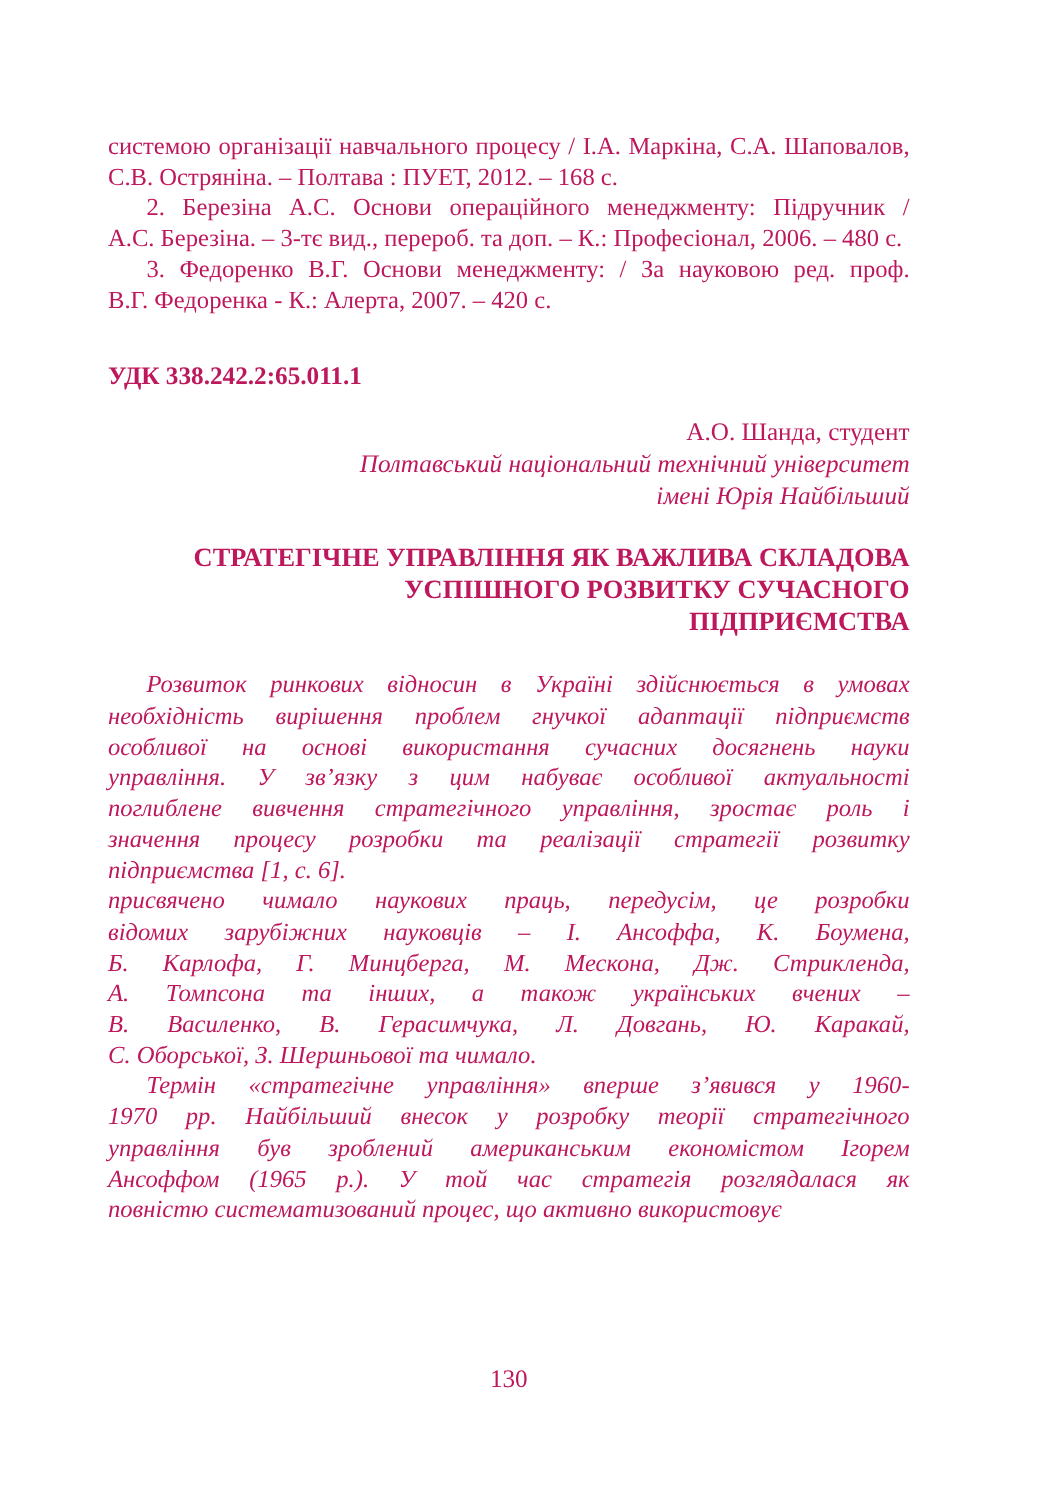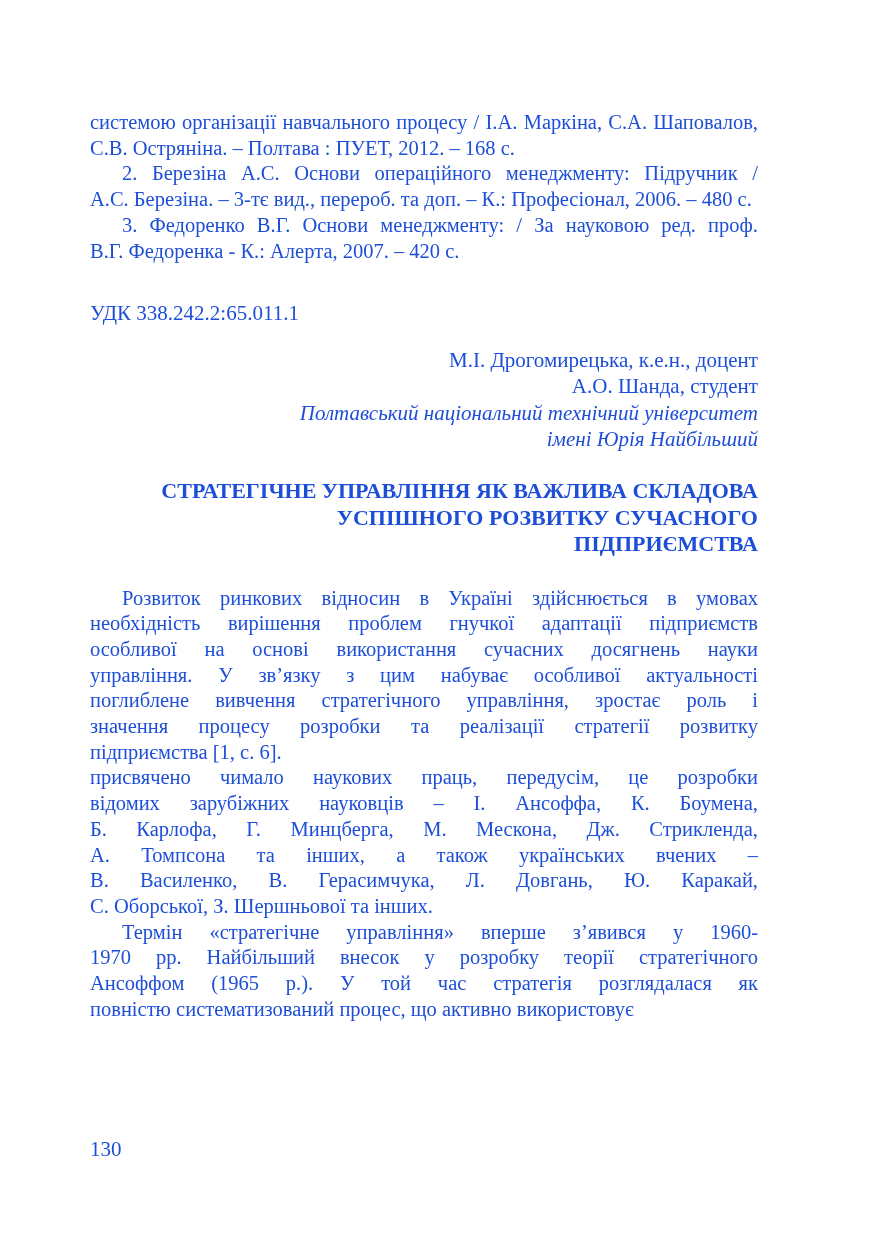--- a/index.html
+++ b/index.html
@@ -5,21 +5,21 @@
   html, body {
     margin: 0;
     padding: 0;
     background: #ffffff;
   }
   .page {
     position: relative;
     width: 874px;
     height: 1240px;
     background: #ffffff;
-    color: #1d4ed8;
+    color: #be185d;
     font-family: "Liberation Serif", "DejaVu Serif", serif;
     overflow: hidden;
   }
   .content {
     position: absolute;
     left: 90px;
     top: 110px;
     width: 668px;
   }
   .line {
@@ -29,44 +29,45 @@
     text-align-last: justify;
     white-space: normal;
   }
   .line.first { text-indent: 32px; }
   .line.flush { text-indent: 0; }
   .line.last { text-align-last: left; }
   .udc {
     margin-top: 36px;
     font-size: 21px;
     line-height: 26px;
-    font-weight: 400;
+    font-weight: 700;
   }
   .byline {
     text-align: right;
   }
   .byline-line {
     font-size: 21px;
     line-height: 26.2px;
   }
   .byline-line.italic { font-style: italic; }
   .title {
     margin: 26px 0 0 0;
     font-size: 22px;
     line-height: 26.5px;
     font-weight: 700;
     text-align: right;
   }
   .title-line { display: block; }
-  .bodytext { margin-top: 28px; }
+  .bodytext { margin-top: 28px; font-style: italic; }
   .pageno {
     position: absolute;
     top: 1136px;
     left: 90px;
     width: 668px;
+    text-align: center;
     font-size: 21px;
     line-height: 26px;
   }
 </style>
 </head>
 <body>
 
 <div class="page">
   <div class="content">
 
@@ -81,21 +82,20 @@
       </div>
       <div>
         <div class="line first">3. Федоренко В.Г. Основи менеджменту: / За науковою ред. проф.</div>
         <div class="line last">В.Г. Федоренка - К.: Алерта, 2007. – 420 с.</div>
       </div>
     </section>
 
     <section>
       <p class="udc">УДК 338.242.2:65.011.1</p>
       <div class="byline">
-        <div class="byline-line">М.І. Дрогомирецька, к.е.н., доцент</div>
         <div class="byline-line">А.О. Шанда, студент</div>
         <div class="byline-line italic">Полтавський національний технічний університет</div>
         <div class="byline-line italic">імені Юрія Найбільший</div>
       </div>
       <h1 class="title">
         <span class="title-line">СТРАТЕГІЧНЕ УПРАВЛІННЯ ЯК ВАЖЛИВА СКЛАДОВА</span>
         <span class="title-line">УСПІШНОГО РОЗВИТКУ СУЧАСНОГО</span>
         <span class="title-line">ПІДПРИЄМСТВА</span>
       </h1>
     </section>
@@ -109,25 +109,26 @@
         <div class="line">поглиблене вивчення стратегічного управління, зростає роль і</div>
         <div class="line">значення процесу розробки та реалізації стратегії розвитку</div>
         <div class="line last">підприємства [1, с. 6].</div>
       </div>
       <div>
         <div class="line">присвячено чимало наукових праць, передусім, це розробки</div>
         <div class="line">відомих зарубіжних науковців – І. Ансоффа, К. Боумена,</div>
         <div class="line">Б. Карлофа, Г. Минцберга, М. Мескона, Дж. Стрикленда,</div>
         <div class="line">А. Томпсона та інших, а також українських вчених –</div>
         <div class="line">В. Василенко, В. Герасимчука, Л. Довгань, Ю. Каракай,</div>
-        <div class="line last">С. Оборської, З. Шершньової та інших.</div>
+        <div class="line last">С. Оборської, З. Шершньової та чимало.</div>
       </div>
       <div>
         <div class="line first">Термін «стратегічне управління» вперше з’явився у 1960-</div>
         <div class="line">1970 рр. Найбільший внесок у розробку теорії стратегічного</div>
+        <div class="line">управління був зроблений американським економістом Ігорем</div>
         <div class="line">Ансоффом (1965 р.). У той час стратегія розглядалася як</div>
         <div class="line last">повністю систематизований процес, що активно використовує</div>
       </div>
     </section>
 
   </div>
 
   <div class="pageno">130</div>
 </div>
 

